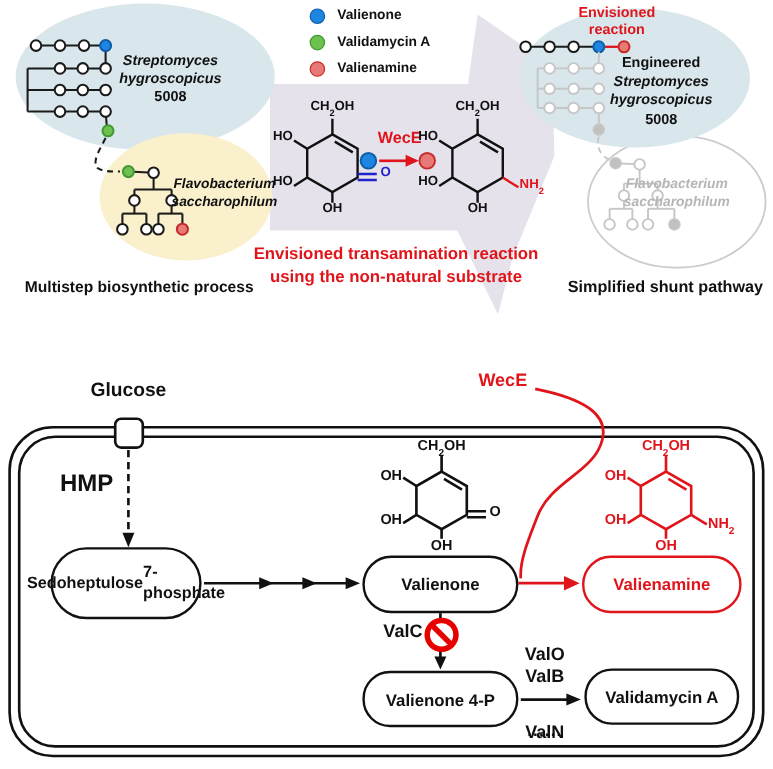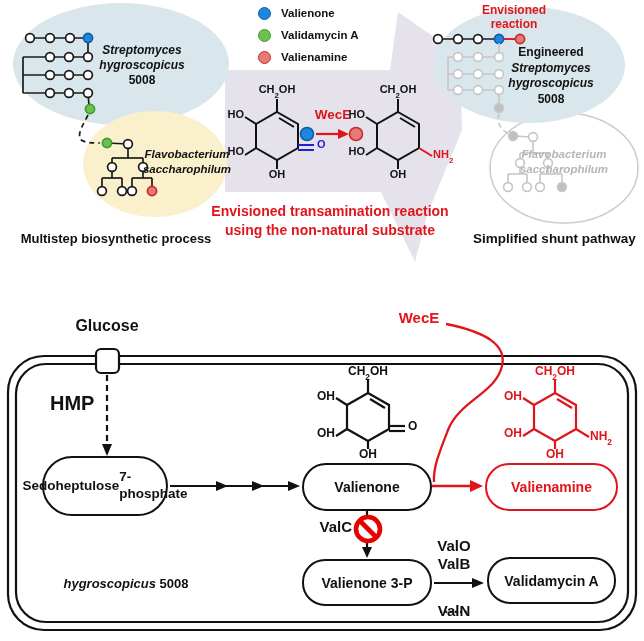--- a/index.html
+++ b/index.html
@@ -324,29 +324,28 @@
 <div class="lbl ctr" style="left:64px;top:317px;width:86px;font-size:16px;">Glucose</div>
 <div class="lbl" style="left:50px;top:392px;width:56px;font-size:20px;">HMP</div>
 <div class="lbl ctr red" style="left:388px;top:309px;width:62px;font-size:15px;">WecE</div>
 <div class="lbl red" style="left:298px;top:518px;width:54px;font-size:15px;text-align:right;color:#111;">ValC</div>
 <div class="lbl ctr" style="left:425px;top:537px;width:58px;font-size:15px;">ValO</div>
 <div class="lbl ctr" style="left:425px;top:555px;width:58px;font-size:15px;">ValB</div>
 <div class="lbl ctr" style="left:425px;top:584px;width:58px;font-size:15px;margin-top:18px;">ValN</div>
 <div class="lbl ctr" style="left:425px;top:600px;width:58px;font-size:14px;letter-spacing:1px;">......</div>
 
 <div class="lbl ctr" style="left:28px;top:575px;width:196px;font-size:13px;line-height:17px;">
-  <div><span class="it">hygroscopicus</span> <span>5008</span></div>
 </div>
 
 <div class="box" style="left:42px;top:456px;width:126px;height:60px;border-radius:30px;font-size:13.5px;flex-direction:row;line-height:1.25;">
   <div>Sedoheptulose</div>
   <div>7-phosphate</div>
 </div>
 
 <div class="box" style="left:302px;top:463px;width:130px;height:48px;border-radius:24px;">Valienone</div>
 
 <div class="box redbox" style="left:485px;top:463px;width:133px;height:48px;border-radius:24px;">Valienamine</div>
 
-<div class="box" style="left:302px;top:559px;width:130px;height:47px;border-radius:23px;">Valienone 3-P</div>
+<div class="box" style="left:302px;top:559px;width:130px;height:47px;border-radius:23px;">Valienone 4-P</div>
 
 <div class="box" style="left:487px;top:557px;width:129px;height:47px;border-radius:23px;">Validamycin A</div>
 
 </div>
 
 </body></html>

